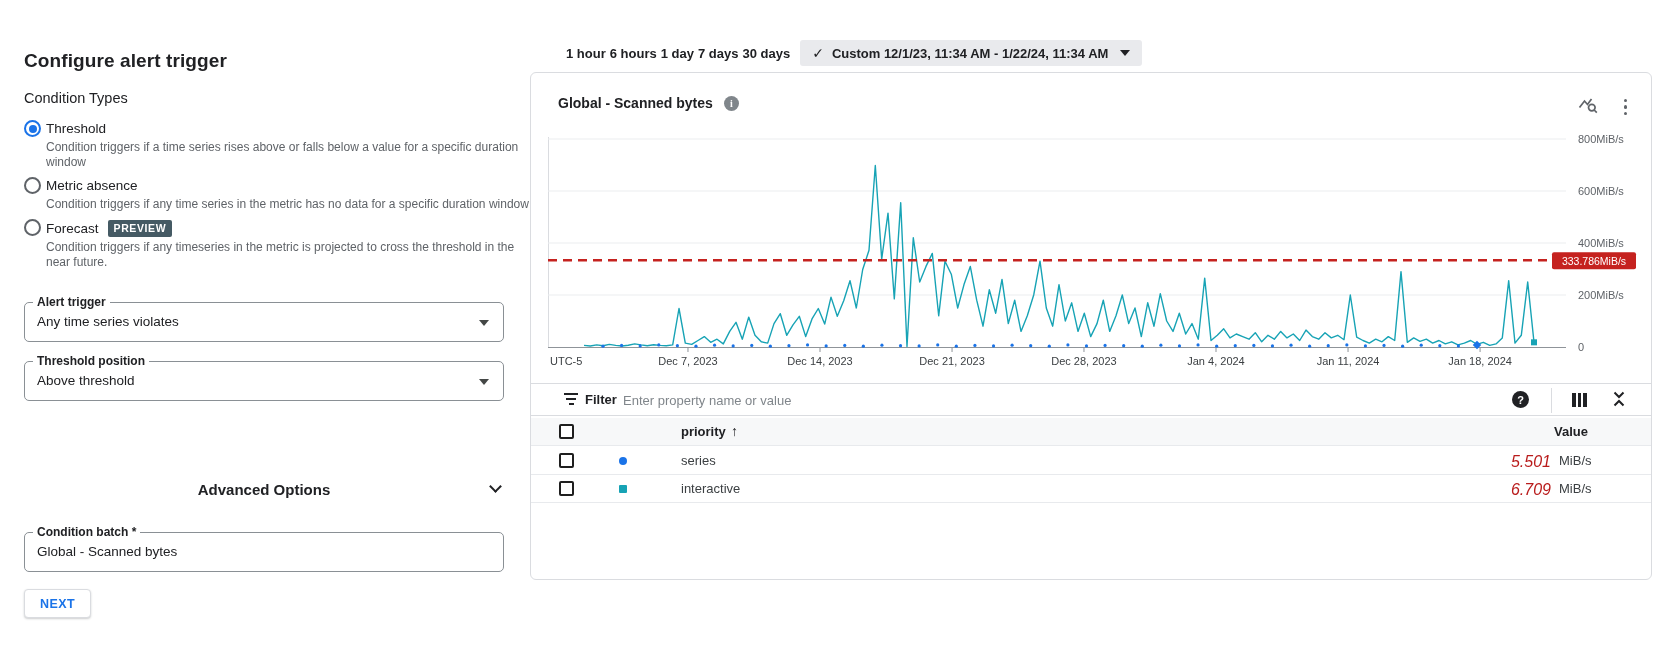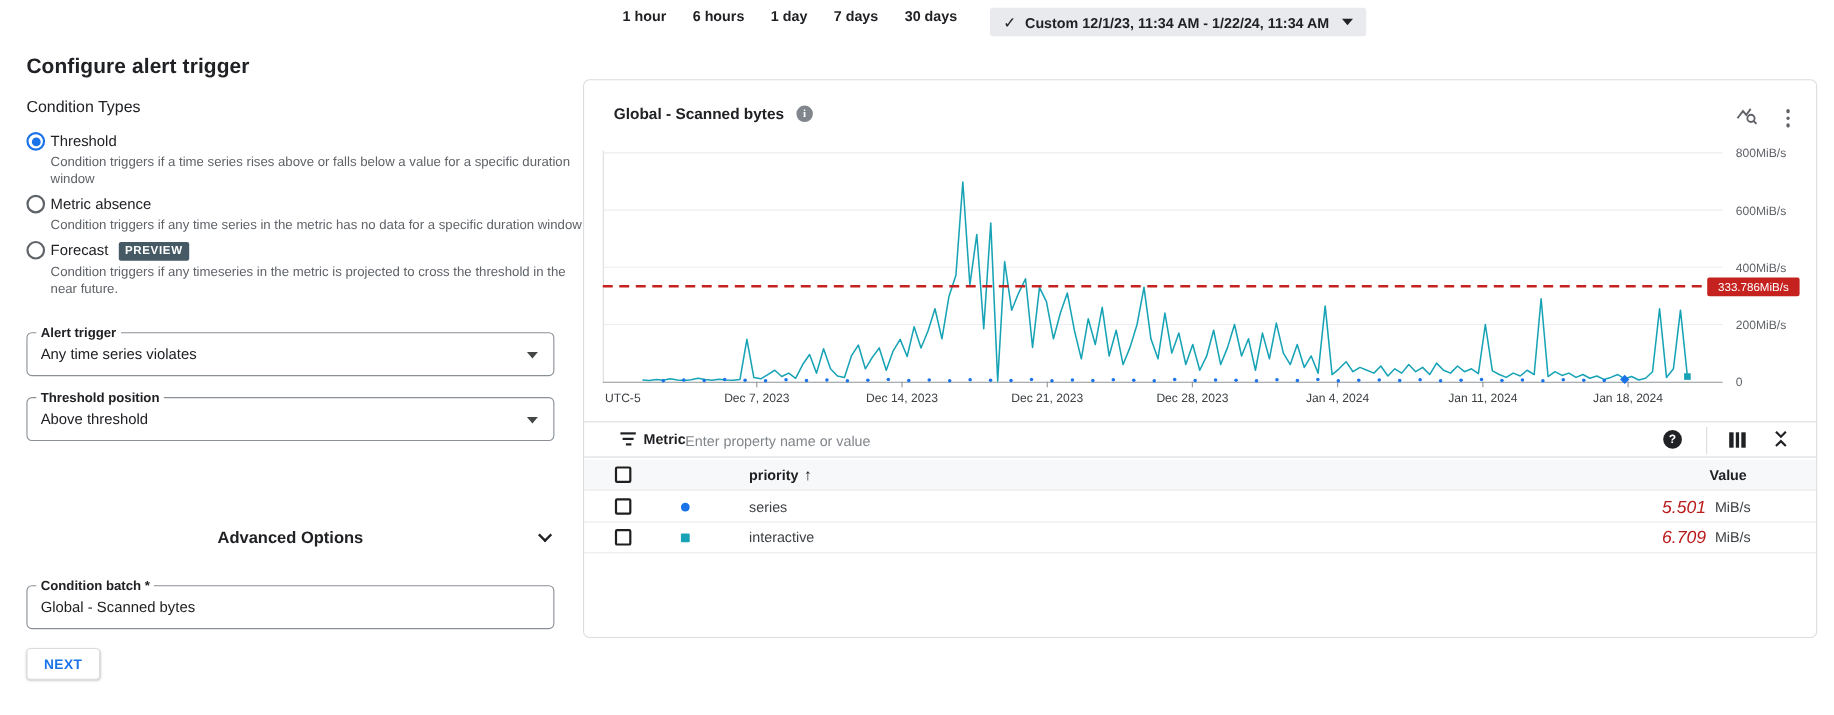--- a/index.html
+++ b/index.html
@@ -29,21 +29,21 @@
     border-left:5px solid transparent; border-right:5px solid transparent; border-top:6px solid #444746; }
   .adv-row { position:absolute; left:0; top:457px; width:480px;text-align:center; }
   .adv-label { font-size:15px; font-weight:bold; }
   .adv-chevron { position:absolute; right:4px; top:1px; width:9px; height:9px;
     border-right:2px solid #202124; border-bottom:2px solid #202124; transform:rotate(45deg); }
   .next-btn { position:absolute; left:0; top:565px; height:29px; padding:0 15px; background:#fff;
     border:1px solid #dadce0; border-radius:4px; font-size:12.5px; font-weight:bold; color:#1a73e8;
     letter-spacing:.4px; box-shadow:0 1px 2px rgba(60,64,67,.25); cursor:pointer;
     font-family:"Liberation Sans",sans-serif; }
   
-  #time-bar { position:absolute; left:566px; top:7px; height:26px; display:flex; gap:24px; }
+  #time-bar { position:absolute; left:566px; top:40px; height:26px; display:flex; align-items:center; gap:4px; }
   .time-opt { font-size:13px; font-weight:bold; color:#202124; cursor:pointer; white-space:nowrap; }
   .time-chip { margin-left:6px; display:flex; align-items:center; gap:8px; background:#e9eaed;
     height:26px; padding:0 12px; border-radius:3px; cursor:pointer; }
   .chip-check { font-size:14px; font-weight:bold; color:#202124; }
   .chip-label { font-size:13px; font-weight:bold; white-space:nowrap; }
   .chip-caret { width:0; height:0; border-left:5px solid transparent; border-right:5px solid transparent;
     border-top:6px solid #202124; margin-left:4px; }
   
   #card { position:absolute; left:530px; top:72px; width:1122px; height:508px;
     border:1px solid #dadce0; border-radius:6px; background:#fff; }
@@ -253,21 +253,21 @@
       <rect x="1004" y="115.21564" width="84" height="17" rx="2" fill="#c5221f"></rect>
       <text x="1046" y="127.71564" fill="#fff" font-size="10.5" text-anchor="middle">333.786MiB/s</text>
     </svg>
 
   <div class="filter-row">
     <span class="filter-icon">
         <i></i>
         <i></i>
         <i></i>
       </span>
-    <span class="filter-label">Metric</span>
+    <span class="filter-label">Filter</span>
     <input class="filter-input" placeholder="Enter property name or value" style="">
     <span class="help-icon">?</span>
     <span class="vdiv"></span>
     <span class="cols-icon">
         <i></i>
         <i></i>
         <i></i>
       </span>
     <span class="collapse-icon">
       <svg width="16" height="20" viewBox="0 0 16 20" fill="none" stroke="#202124" stroke-width="2">

